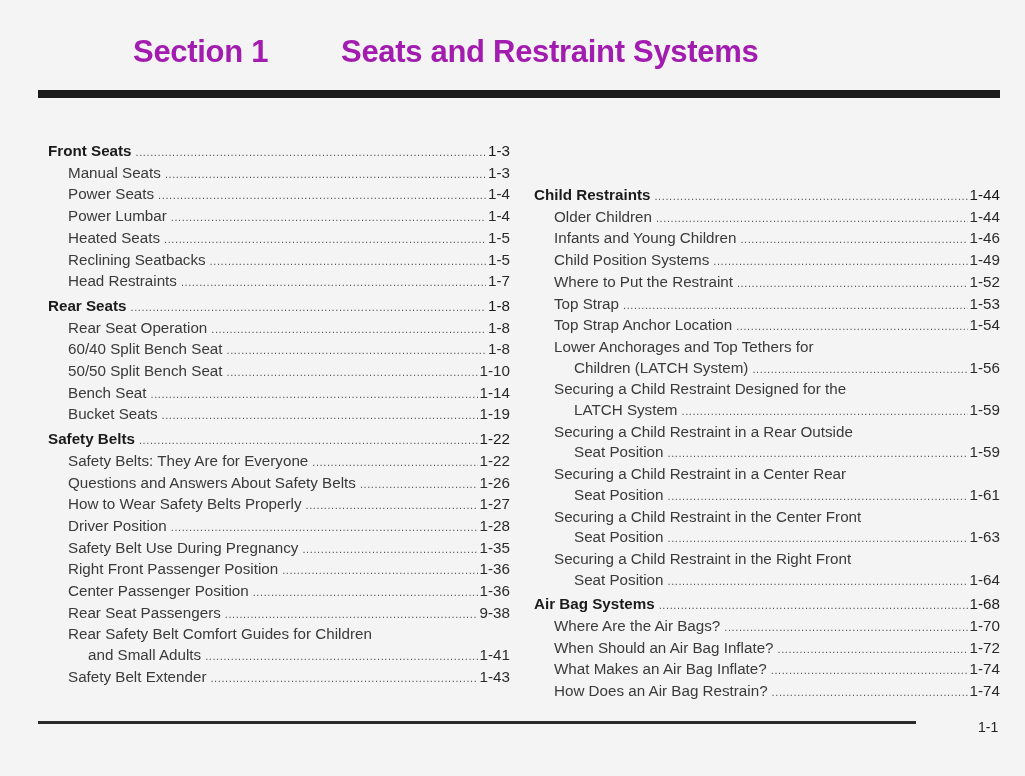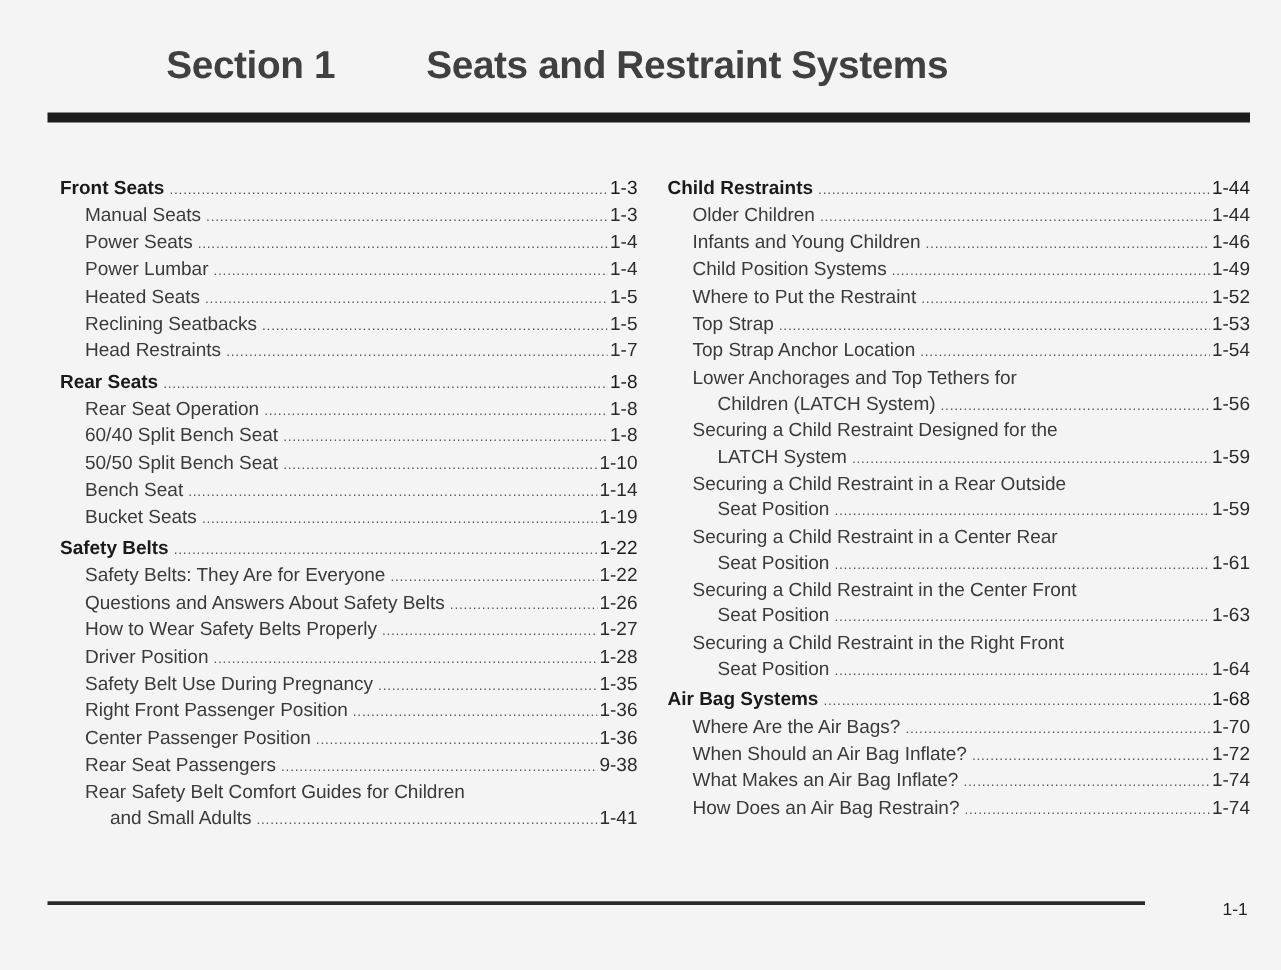--- a/index.html
+++ b/index.html
@@ -2,30 +2,30 @@
 <html><head>
 <meta charset="utf-8">
 <style>
   html, body { margin: 0; padding: 0; }
   body {
     width: 1025px; height: 776px; background: #f4f4f4; position: relative; overflow: hidden;
     font-family: "Liberation Sans", sans-serif; color: #2a2a2a;
   }
   .title {
     position: absolute; top: 34px; left: 133px;
-    font-size: 31px; font-weight: bold; color: #404040; letter-spacing: -0.3px;
+    font-size: 31px; font-weight: bold; color: #a21caf; letter-spacing: -0.3px;
     white-space: nowrap;
   }
   .title .sec-label { display: inline-block; width: 208px; }
   .top-rule {
     position: absolute; top: 90px; left: 38px; width: 962px; height: 8px; background: #1c1c1c;
   }
   .col { position: absolute; top: 141px; }
   .col.left { left: 48px; width: 462px; }
-  .col.right { left: 534px; width: 466px; }
+  .col.right { left: 534px; width: 466px; margin-top: 44px; }
   .entry { font-size: 15.2px; line-height: 20.7px; }
   .entry.group { font-weight: bold; color: #1a1a1a; margin-top: 3px; }
   .entry.group:first-child { margin-top: 0; }
   .entry.sub { padding-left: 20px; color: #3a3a3a; }
   .line { display: flex; align-items: baseline; white-space: nowrap; }
   .line .txt { flex: 0 0 auto; }
   .line .dots {
     flex: 1 1 auto; overflow: hidden; margin: 0 2px 0 4px; font-weight: normal; color: #555;
     letter-spacing: 0.6px; font-size: 11px;
   }
@@ -207,20 +207,27 @@
       </div>
     </div>
   <div class="entry sub">
     <div>Rear Safety Belt Comfort Guides for Children</div>
     <div class="line cont">
         <span class="txt">and Small Adults</span>
         <span class="dots"></span>
         <span class="pg">1-41</span>
       </div>
   </div>
+  <div class="entry sub">
+      <div class="line">
+        <span class="txt">Safety Belt Extender</span>
+        <span class="dots"></span>
+        <span class="pg">1-43</span>
+      </div>
+    </div>
 </div>
 
 <div class="col right">
 
   <div class="entry group">
       <div class="line">
         <span class="txt">Child Restraints</span>
         <span class="dots"></span>
         <span class="pg">1-44</span>
       </div>

